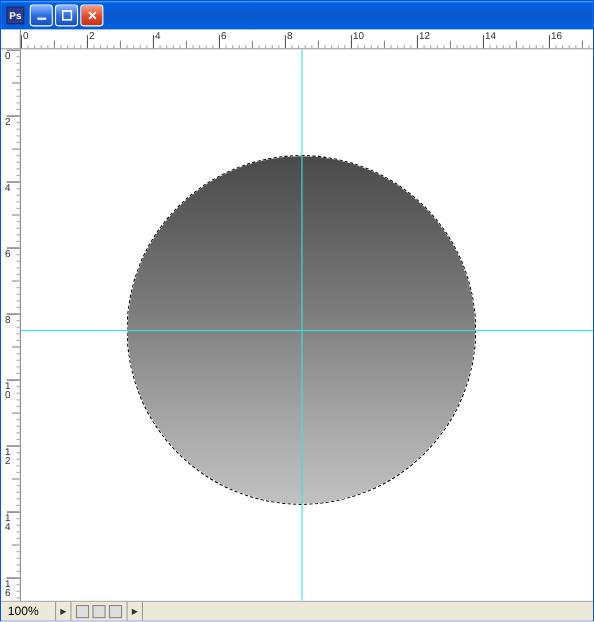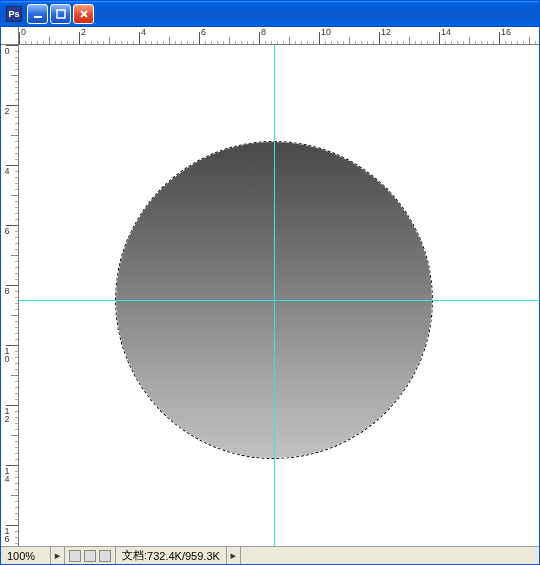--- a/index.html
+++ b/index.html
@@ -422,24 +422,20 @@
     <div class="statusbar">
       <div class="status-cell" style="width:50px;">100%</div>
       <div class="status-arrow">
         <span>▸</span>
       </div>
       <div class="status-icons">
         <div class="sicon"></div>
         <div class="sicon"></div>
         <div class="sicon"></div>
       </div>
-      <div class="status-cell">
-        <span>文档:</span>
-        <span>732.4K/959.3K</span>
-      </div>
       <div class="status-arrow">
         <span>▸</span>
       </div>
       <div style="flex:1"></div>
     </div>
   </div>
 
 </div>
 
 </body></html>

